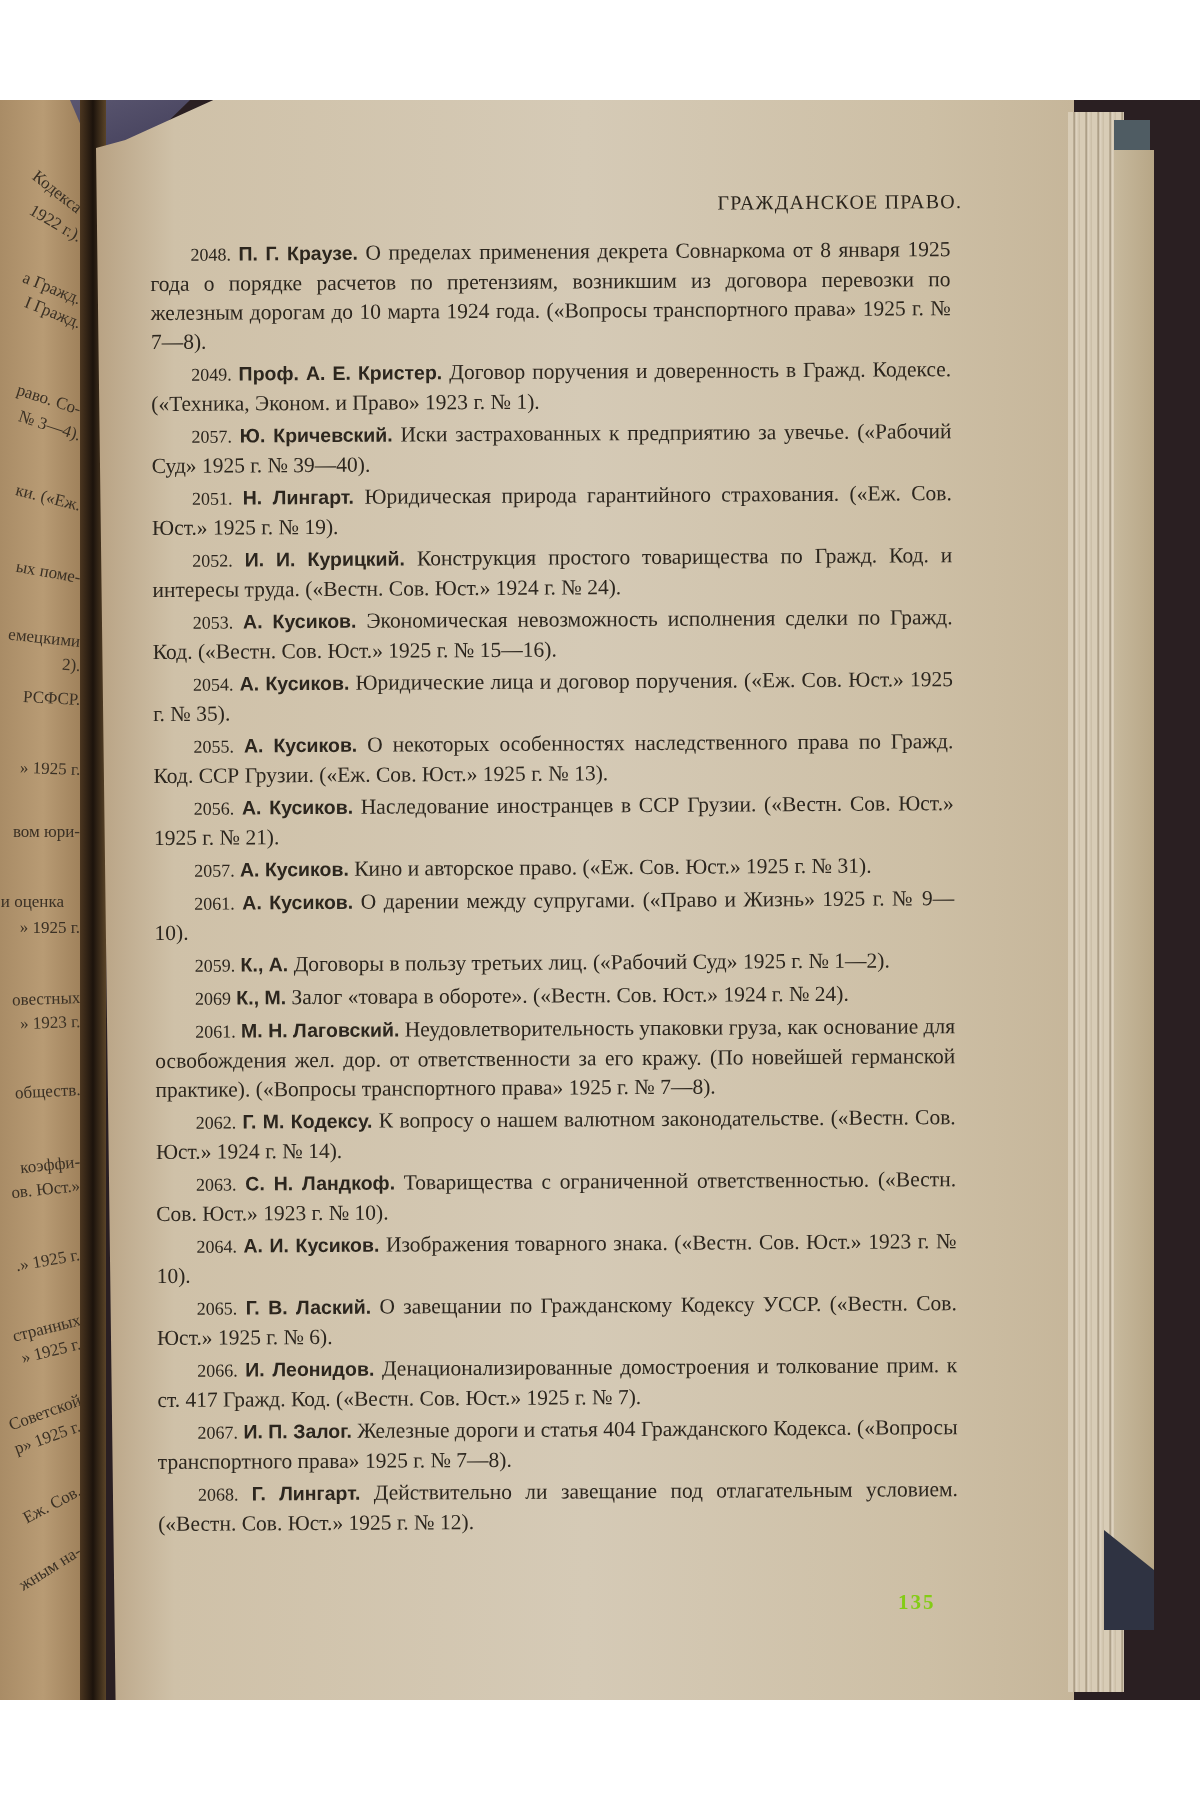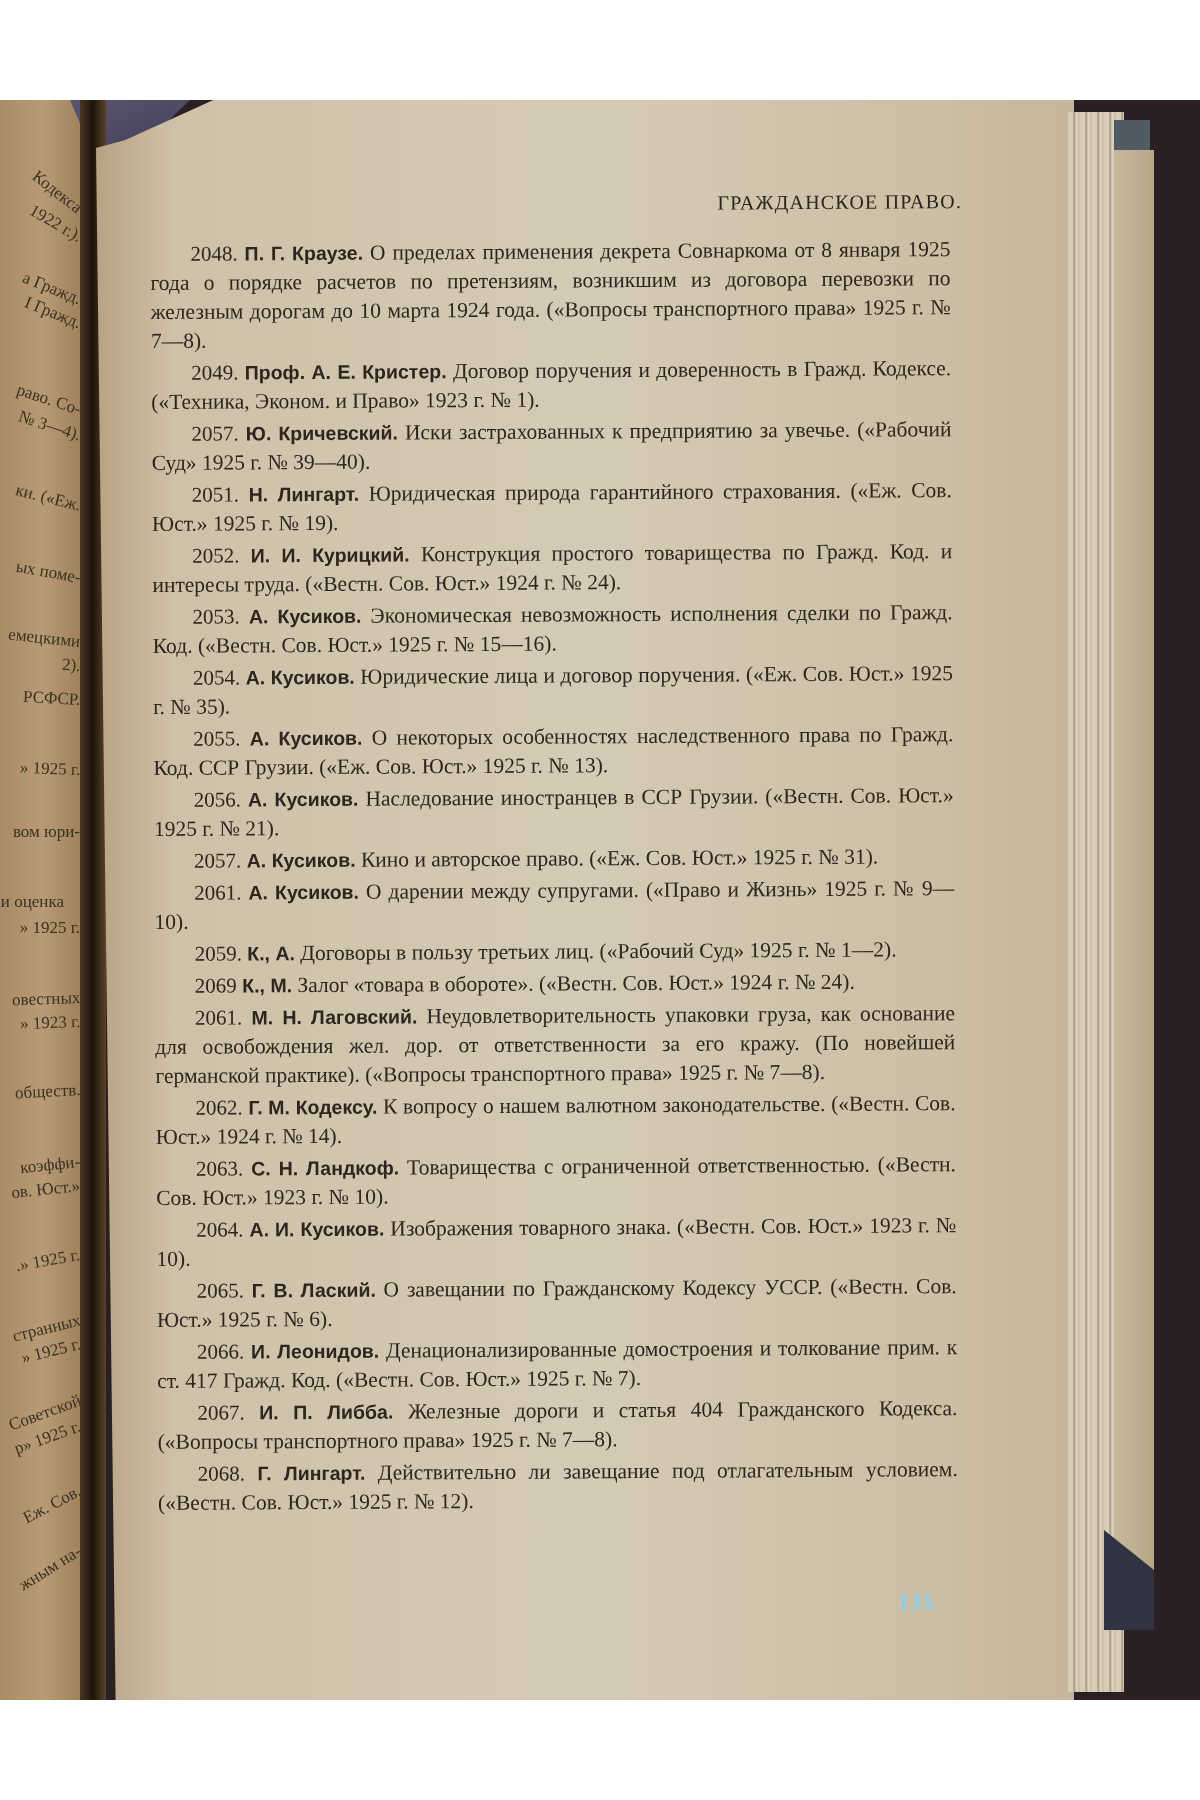--- a/index.html
+++ b/index.html
@@ -56,26 +56,26 @@
     transform: rotate(-0.35deg); transform-origin: left top;
   }
   .running-head {
     text-align: right; font-size: 20px; letter-spacing: 1.2px; margin-right: -12px;
     margin-bottom: 22px; color: #2b251d;
   }
   .entry {
     font-size: 21.5px; line-height: 29px; text-align: justify;
     text-indent: 40px; margin-bottom: 3px; font-stretch: condensed;
   }
-  .entry .num { font-size: 21px; }
+  .entry .num { font-size: 18px; }
   .entry .author {
     font-family: "Liberation Sans", "DejaVu Sans", sans-serif; font-weight: bold; font-size: 19.5px;
   }
   .page-number {
-    position: absolute; left: 898px; top: 1490px; font-size: 21px; letter-spacing: 2px; color: #7dd3fc;
+    position: absolute; left: 898px; top: 1490px; font-size: 21px; letter-spacing: 2px; color: #84cc16;
     font-weight: bold;
   }
 </style>
 </head>
 <body>
 
 <div class="photo">
   <div class="left-page" id="left-page">
       <div class="left-frag" style="top: 100px; right: 6px; transform: rotate(38deg);">Кодекса</div>
       <div class="left-frag" style="top: 128px; right: 6px; transform: rotate(30deg);">1922 г.).</div>
@@ -129,19 +129,19 @@
         <p class="entry"><span class="num">2057.</span> <span class="author">А. Кусиков.</span> <span class="title">Кино и авторское право. («Еж. Сов. Юст.» 1925 г. № 31).</span></p>
         <p class="entry"><span class="num">2061.</span> <span class="author">А. Кусиков.</span> <span class="title">О дарении между супругами. («Право и Жизнь» 1925 г. № 9—10).</span></p>
         <p class="entry"><span class="num">2059.</span> <span class="author">К., А.</span> <span class="title">Договоры в пользу третьих лиц. («Рабочий Суд» 1925 г. № 1—2).</span></p>
         <p class="entry"><span class="num">2069</span> <span class="author">К., М.</span> <span class="title">Залог «товара в обороте». («Вестн. Сов. Юст.» 1924 г. № 24).</span></p>
         <p class="entry"><span class="num">2061.</span> <span class="author">М. Н. Лаговский.</span> <span class="title">Неудовлетворительность упаковки груза, как основание для освобождения жел. дор. от ответственности за его кражу. (По новейшей германской практике). («Вопросы транспортного права» 1925 г. № 7—8).</span></p>
         <p class="entry"><span class="num">2062.</span> <span class="author">Г. М. Кодексу.</span> <span class="title">К вопросу о нашем валютном законодательстве. («Вестн. Сов. Юст.» 1924 г. № 14).</span></p>
         <p class="entry"><span class="num">2063.</span> <span class="author">С. Н. Ландкоф.</span> <span class="title">Товарищества с ограниченной ответственностью. («Вестн. Сов. Юст.» 1923 г. № 10).</span></p>
         <p class="entry"><span class="num">2064.</span> <span class="author">А. И. Кусиков.</span> <span class="title">Изображения товарного знака. («Вестн. Сов. Юст.» 1923 г. № 10).</span></p>
         <p class="entry"><span class="num">2065.</span> <span class="author">Г. В. Лаский.</span> <span class="title">О завещании по Гражданскому Кодексу УССР. («Вестн. Сов. Юст.» 1925 г. № 6).</span></p>
         <p class="entry"><span class="num">2066.</span> <span class="author">И. Леонидов.</span> <span class="title">Денационализированные домостроения и толкование прим. к ст. 417 Гражд. Код. («Вестн. Сов. Юст.» 1925 г. № 7).</span></p>
-        <p class="entry"><span class="num">2067.</span> <span class="author">И. П. Либба.</span> <span class="title">Железные дороги и статья 404 Гражданского Кодекса. («Вопросы транспортного права» 1925 г. № 7—8).</span></p>
+        <p class="entry"><span class="num">2067.</span> <span class="author">И. П. Залог.</span> <span class="title">Железные дороги и статья 404 Гражданского Кодекса. («Вопросы транспортного права» 1925 г. № 7—8).</span></p>
         <p class="entry"><span class="num">2068.</span> <span class="author">Г. Лингарт.</span> <span class="title">Действительно ли завещание под отлагательным условием. («Вестн. Сов. Юст.» 1925 г. № 12).</span></p>
       </div>
   </div>
 
   <div class="page-number">135</div>
 </div>
 
 </body></html>

